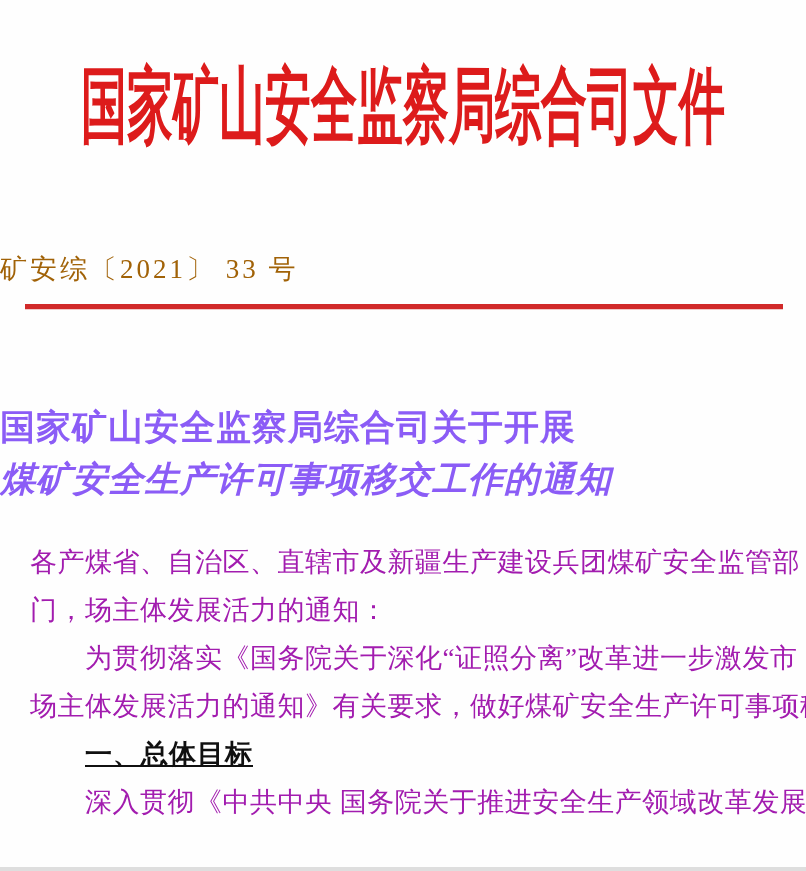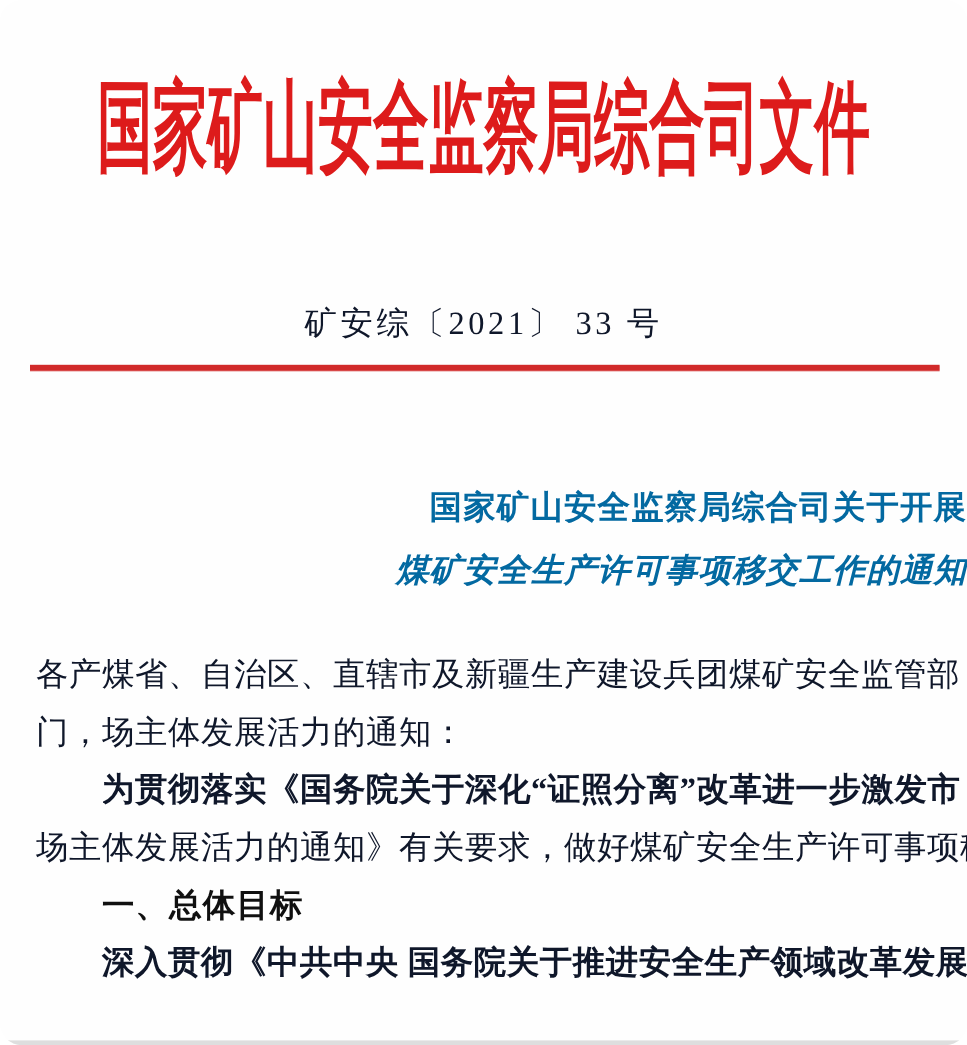--- a/index.html
+++ b/index.html
@@ -8,21 +8,20 @@
     background: #ffffff;
   }
   .page {
     position: relative;
     width: 806px;
     height: 871px;
     background: #fefefe;
     overflow: hidden;
     font-family: "Liberation Serif", "DejaVu Serif", serif;
     color: #1a1a1a;
-    border-radius: 18px;
   }
   
   .banner {
     position: absolute;
     top: 66px;
     left: 0;
     width: 100%;
     text-align: center;
     font-size: 46px;
     font-weight: bold;
@@ -32,72 +31,72 @@
     transform: scaleY(1.8);
     transform-origin: center top;
     white-space: nowrap;
   }
   
   .doc-number {
     position: absolute;
     top: 255px;
     left: 0;
     width: 100%;
-    text-align: center;
     font-size: 27px;
     line-height: 1.1;
     letter-spacing: 3px;
-    color: #0f172a;
+    color: #a16207;
   }
   
   .red-rule {
     position: absolute;
     top: 304px;
     left: 25px;
     width: 758px;
     height: 5px;
     background: #d12a2a;
     box-shadow: 0 1px 0 rgba(209,42,42,0.25);
   }
   
   .doc-title {
     position: absolute;
     left: 0;
     width: 100%;
-    text-align: right;
-    font-size: 27px;
+    text-align: left;
+    font-size: 35px;
     font-weight: bold;
     line-height: 1;
     letter-spacing: 1px;
-    color: #0369a1;
+    color: #8b5cf6;
     white-space: nowrap;
   }
   .doc-title.line1 { top: 410px; }
   .doc-title.line2 { top: 462px; font-style: italic; }
   
   .body-block {
     position: absolute;
     top: 538px;
     left: 30px;
     width: 748px;
   }
   .body-line {
     height: 48px;
     line-height: 48px;
     font-size: 27px;
     letter-spacing: 0.5px;
     white-space: nowrap;
-    color: #0f172a;
+    color: #a21caf;
   }
-  .body-line.indent { padding-left: 55px; font-weight: bold; }
+  .body-line.indent { padding-left: 55px; }
   .body-line.heading {
     font-family: "Liberation Sans", "DejaVu Sans", sans-serif;
     font-weight: bold;
     letter-spacing: 1px;
     color: #101010;
+    text-decoration: underline;
   }
   
   .page-edge {
     position: absolute;
     left: 0;
     bottom: 0;
     width: 100%;
     height: 4px;
     background: #d8d8d8;
     opacity: 0.85;

